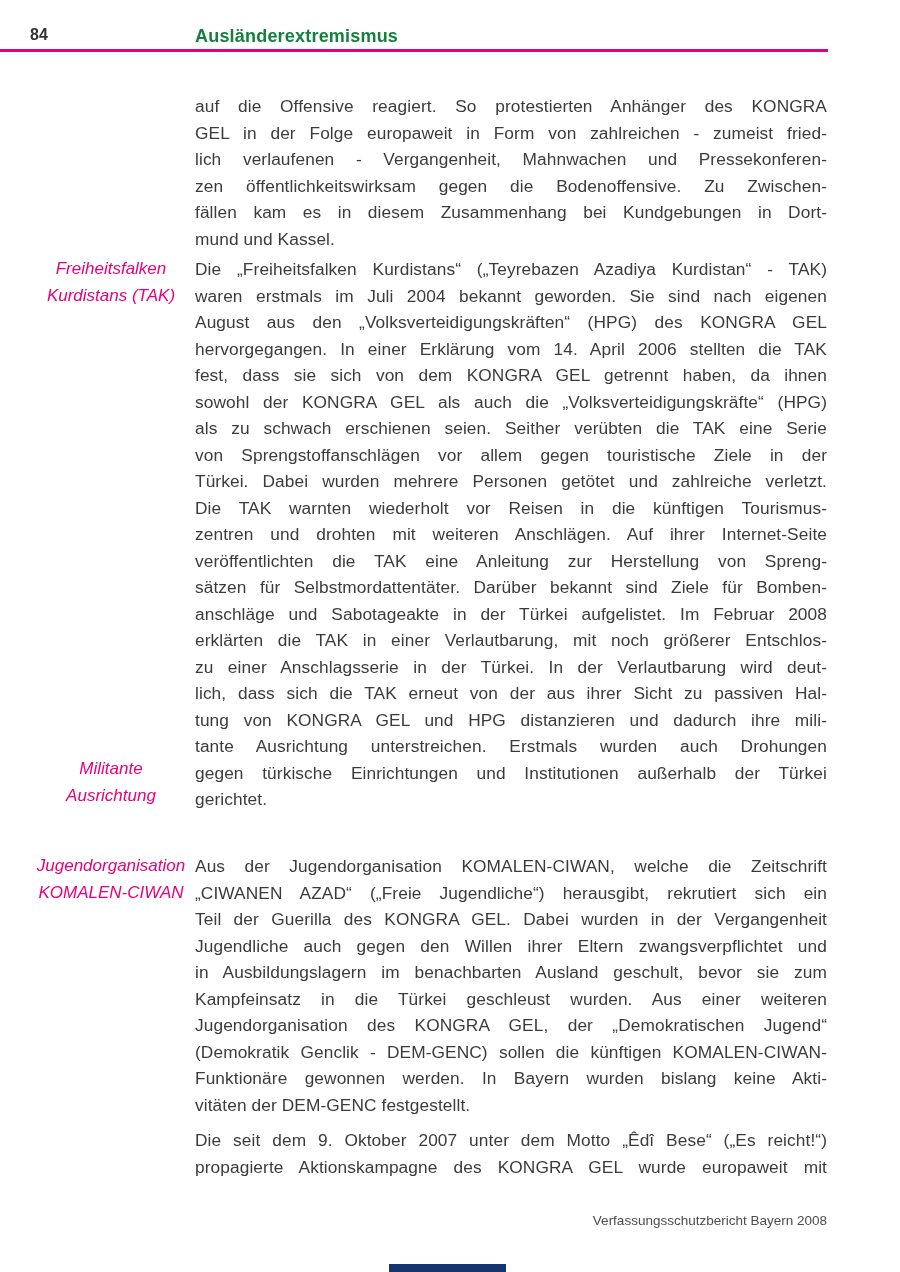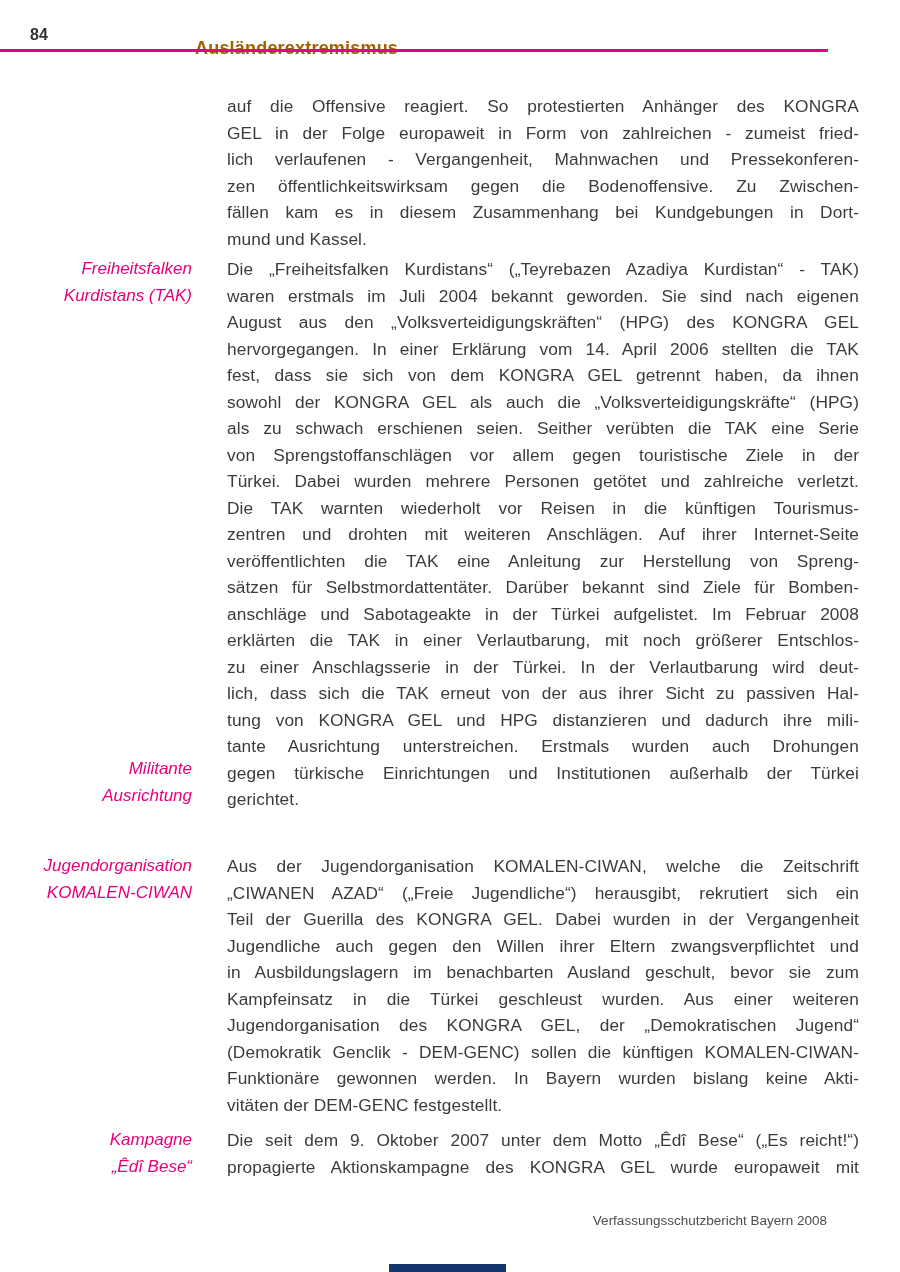--- a/index.html
+++ b/index.html
@@ -12,47 +12,45 @@
   }
   .page { position: absolute; inset: 0; }
 
   
   .page-number {
     position: absolute; left: 30px; top: 26px;
     font-size: 16px; font-weight: bold; color: #333333;
   }
   .section-title {
     position: absolute; left: 195px; top: 26px;
-    font-size: 18px; font-weight: bold; color: #a16207;
+    font-size: 18px; font-weight: bold; color: #15803d;
     letter-spacing: 0.2px;
-    margin-top: 12px;
   }
   .header-rule {
     position: absolute; left: 0; top: 49px;
     width: 828px; height: 3px; background: #e5007d;
   }
 
   
   .para {
     position: absolute; left: 195px; width: 632px;
     font-size: 17.3px; line-height: 26.5px; color: #3b3b3b;
     letter-spacing: 0.1px;
-    margin-left: 32px;
   }
   .para div { text-align: justify; text-align-last: justify; white-space: nowrap; }
   .para div.last { text-align-last: left; }
   .para.justify-all div.last { text-align-last: justify; }
 
   
   .note {
     position: absolute; left: 30px; width: 162px;
     font-size: 17px; line-height: 26.5px;
     font-style: italic; color: #e5007d;
   }
-  .note div { text-align: right; }
+  .note div { text-align: center; }
 
   
   .footer-text {
     position: absolute; top: 1213px; right: 73px;
     font-size: 13.5px; color: #4c4c4c;
   }
 
   .bottom-bar {
     position: absolute; left: 389px; bottom: 0;
     width: 117px; height: 8px; background: #16356e;
@@ -71,24 +69,20 @@
       <div>Freiheitsfalken</div>
       <div class="last">Kurdistans (TAK)</div>
     </div>
   <div class="note" style="top:756px">
       <div>Militante</div>
       <div class="last">Ausrichtung</div>
     </div>
   <div class="note" style="top:853px">
       <div>Jugendorganisation</div>
       <div class="last">KOMALEN-CIWAN</div>
-    </div>
-  <div class="note" style="top:1127px">
-      <div>Kampagne</div>
-      <div class="last">„Êdî Bese“</div>
     </div>
 
   <div class="para" style="top:93px">
       <div>auf die Offensive reagiert. So protestierten Anhänger des KONGRA</div>
       <div>GEL in der Folge europaweit in Form von zahlreichen - zumeist fried-</div>
       <div>lich verlaufenen - Vergangenheit, Mahnwachen und Pressekonferen-</div>
       <div>zen öffentlichkeitswirksam gegen die Bodenoffensive. Zu Zwischen-</div>
       <div>fällen kam es in diesem Zusammenhang bei Kundgebungen in Dort-</div>
       <div class="last">mund und Kassel.</div>
     </div>

